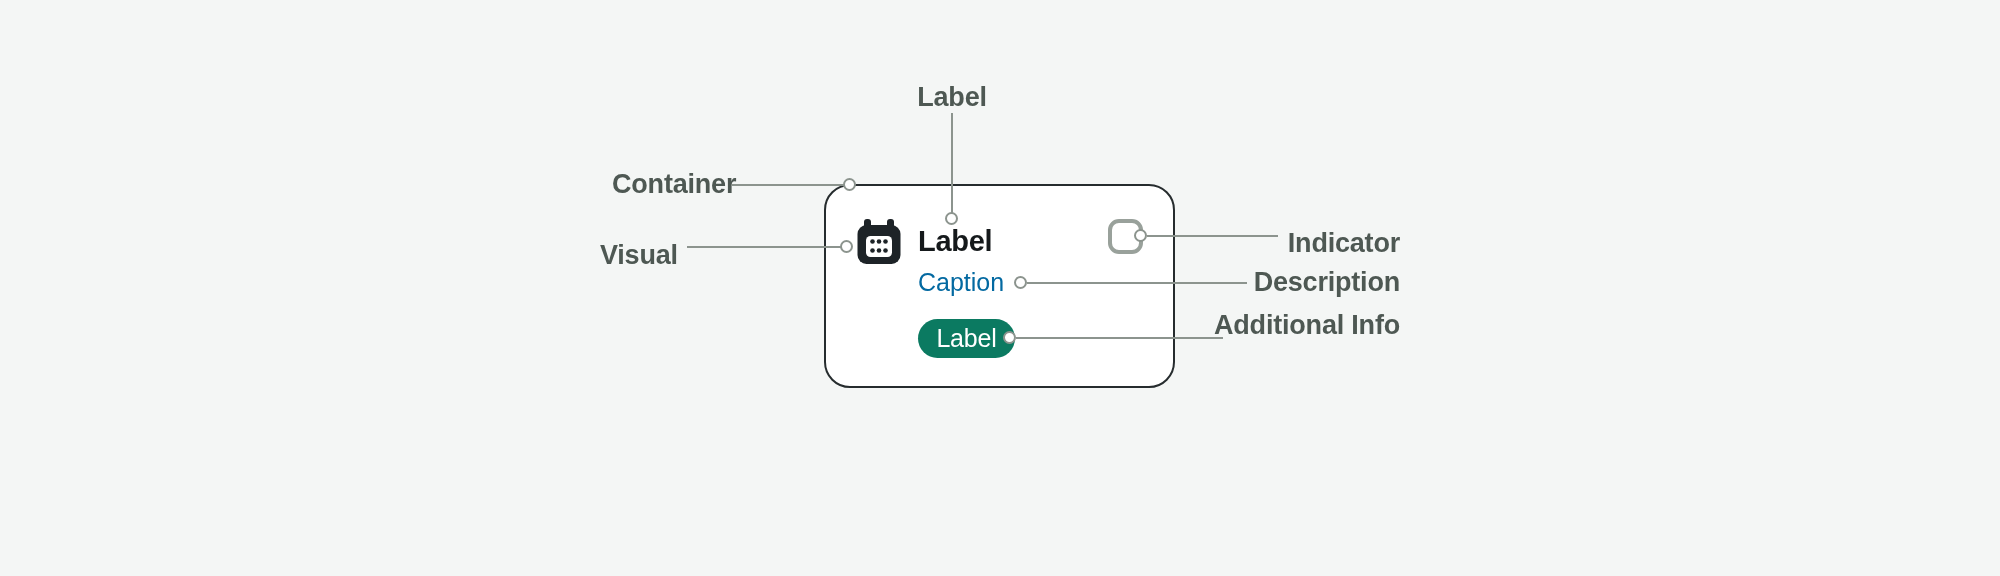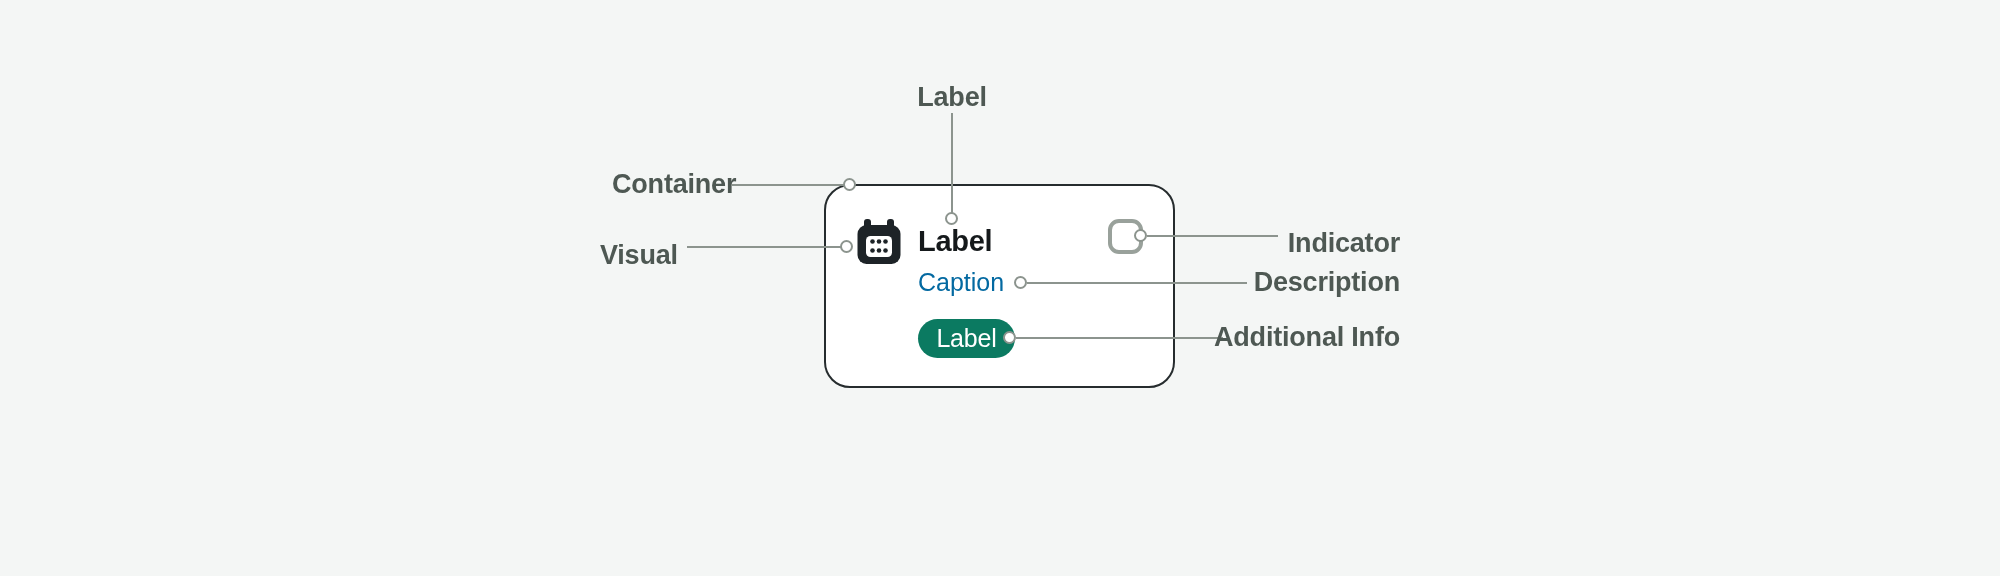--- a/index.html
+++ b/index.html
@@ -146,15 +146,15 @@
   <div class="cdot" style="left:945px; top:212px;"></div>
   <div class="cdot" style="left:1134px; top:229px;"></div>
   <div class="cdot" style="left:1014px; top:276px;"></div>
   <div class="cdot" style="left:1003px; top:331px;"></div>
 
   <div class="callout center-align" style="left:852px; top:84px; width:200px;">Label</div>
   <div class="callout" style="left:600px; top:171px;margin-left:12px;">Container</div>
   <div class="callout" style="left:600px; top:242px;">Visual</div>
   <div class="callout right-align" style="left:1200px; top:230px; width:200px;">Indicator</div>
   <div class="callout right-align" style="left:1200px; top:269px; width:200px;">Description</div>
-  <div class="callout right-align" style="left:1100px; top:324px; width:300px;">Additional Info</div>
+  <div class="callout right-align" style="left:1100px; top:312px; width:300px;">Additional Info</div>
 
 </div>
 
 </body></html>

